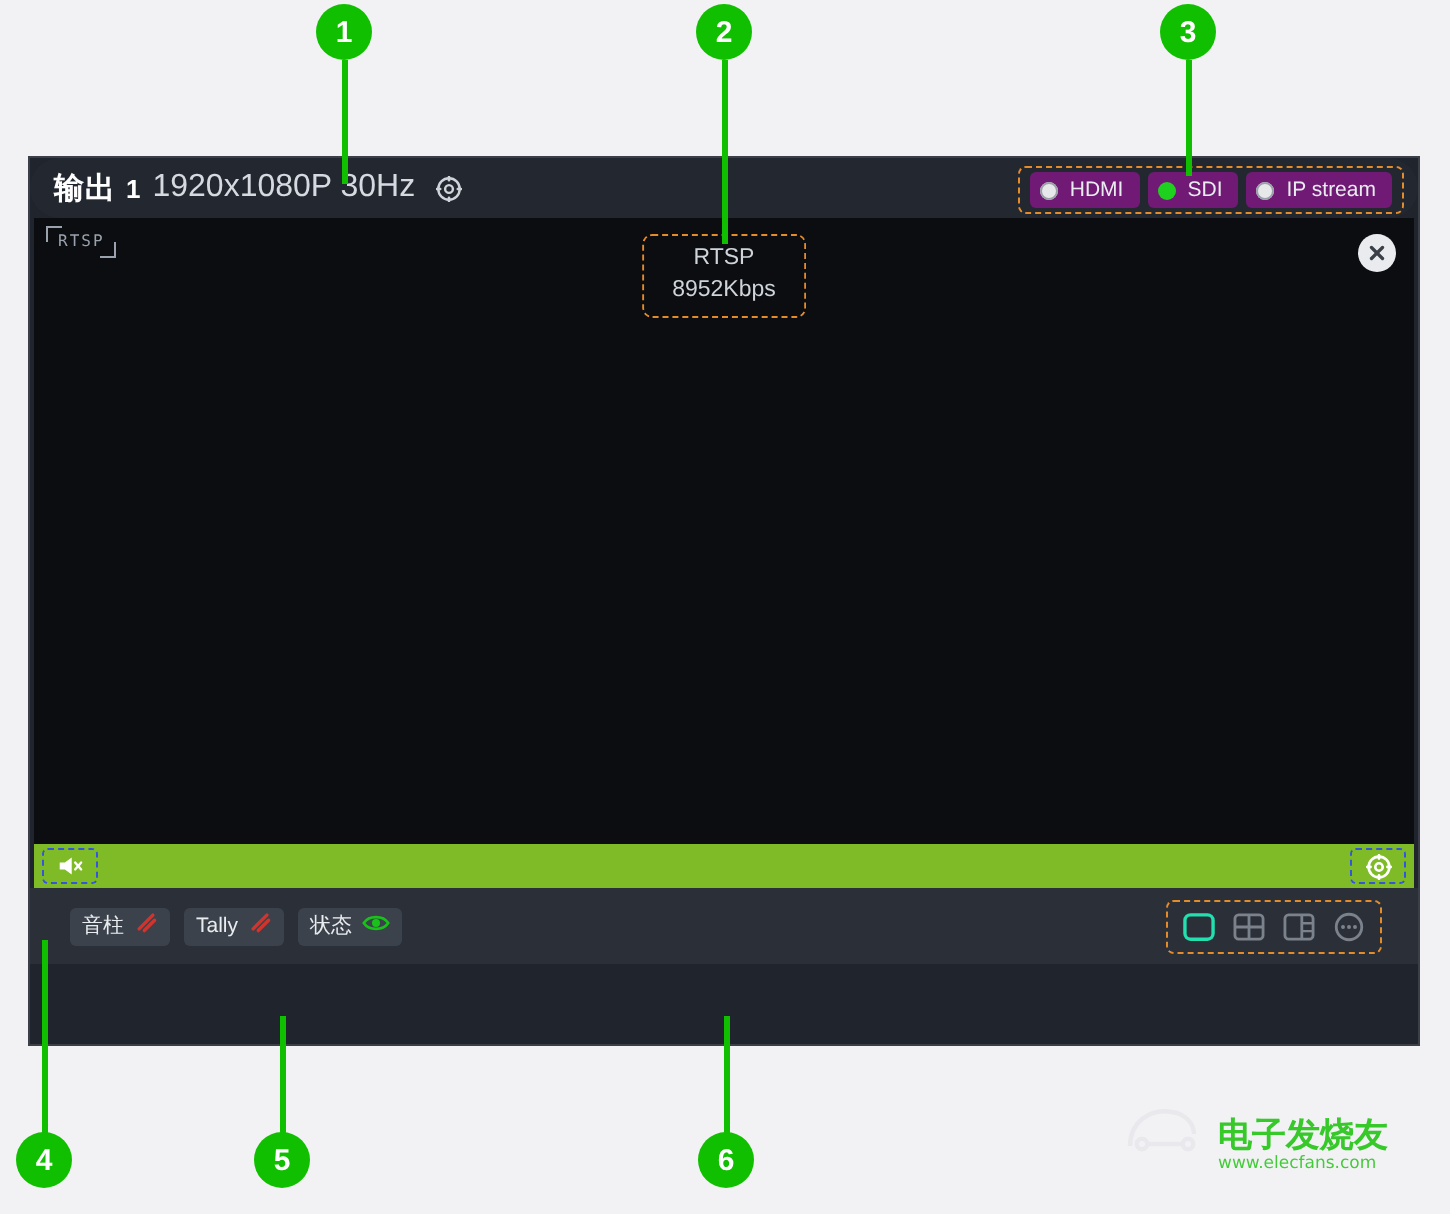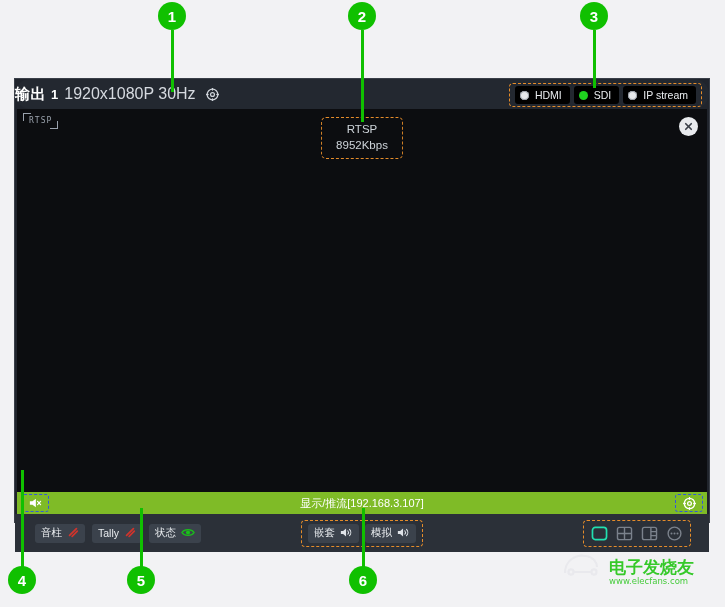--- a/index.html
+++ b/index.html
@@ -41,21 +41,21 @@
     z-index: 10;
   }
 
   
   #panel-header {
     position: relative;
     height: 30px;
     background: #232830;
     display: flex;
     align-items: center;
-    padding: 0 8px 0 0;
+    padding: 0 8px 0 12px;
     border-radius: 15px;
   }
   #out-title {
     color: #ffffff;
     font-size: 15px;
     font-weight: bold;
     letter-spacing: .5px;
   }
   #out-index {
     color: #ffffff;
@@ -82,42 +82,42 @@
     align-items: center;
     gap: 4px;
     padding: 2px 5px;
     border: 1.5px dashed #e58c2a;
     border-radius: 4px;
   }
   .src-btn {
     display: flex;
     align-items: center;
     gap: 6px;
-    background: #000000;
+    background: #701a75;
     border-radius: 3px;
     padding: 2px 8px 2px 5px;
     height: 18px;
   }
   .src-dot {
     width: 9px; height: 9px; border-radius: 50%;
     background: #e6e8ea;
     box-shadow: inset 0 0 0 1px #9aa0a8;
     flex: none;
   }
   .src-dot.on { background: #1fd11f; box-shadow: none; }
   .src-label {
     color: #e9ecef;
     font-size: 10.5px;
     white-space: nowrap;
   }
 
   
   #video {
     position: relative;
-    height: 383px;
+    height: 313px;
     background: #0c0d10;
     margin: 0 2px;
   }
   #rtsp-corner {
     position: absolute;
     left: 6px; top: 4px;
     color: #9aa2ad;
     font-size: 8px;
     font-family: "DejaVu Sans Mono", monospace;
     letter-spacing: 1px;
@@ -326,21 +326,20 @@
     <div id="status-bar">
       <div class="sb-corner" id="sb-mute">
         <svg width="14" height="12" viewBox="0 0 16 14">
           <path d="M2 5 H5 L9 2 V12 L5 9 H2 Z" fill="#ffffff"></path>
           <g stroke="#ffffff" stroke-width="1.4" stroke-linecap="round">
             <path d="M11 5 L14.5 9"></path>
               <path d="M14.5 5 L11 9"></path>
           </g>
         </svg>
       </div>
-      <span id="status-text">显示/推流[192.168.3.107]</span>
       <div class="sb-corner" id="sb-gear">
         <svg width="13" height="13" viewBox="0 0 16 16">
           <circle cx="8" cy="8" r="6.4" fill="none" stroke="#ffffff" stroke-width="1.6"></circle>
           <circle cx="8" cy="8" r="2.3" fill="none" stroke="#ffffff" stroke-width="1.6"></circle>
           <g stroke="#ffffff" stroke-width="1.7" stroke-linecap="round">
             <path d="M8 0.8 V2.8"></path>
               <path d="M8 13.2 V15.2"></path>
             <path d="M0.8 8 H2.8"></path>
               <path d="M13.2 8 H15.2"></path>
           </g>
@@ -377,46 +376,20 @@
           <span class="chip-label">状态</span>
           <span>
             <svg width="14" height="11" viewBox="0 0 16 12">
               <path d="M1 6 C4 1.5 12 1.5 15 6 C12 10.5 4 10.5 1 6 Z" fill="none" stroke="#19c219" stroke-width="1.5"></path>
               <circle cx="8" cy="6" r="2.3" fill="#19c219"></circle>
             </svg>
           </span>
         </div>
       </div>
 
-      <div id="tb-center">
-        <div class="chip">
-          <span class="chip-label">嵌套</span>
-          <span>
-            <svg width="13" height="11" viewBox="0 0 15 12">
-              <path d="M1 4.2 H3.6 L7 1.5 V10.5 L3.6 7.8 H1 Z" fill="#dfe3e8"></path>
-              <g stroke="#dfe3e8" stroke-width="1.2" fill="none" stroke-linecap="round">
-                <path d="M9 4 A3 3 0 0 1 9 8"></path>
-                <path d="M11 2.4 A5.2 5.2 0 0 1 11 9.6"></path>
-              </g>
-            </svg>
-          </span>
-        </div>
-        <div class="chip">
-          <span class="chip-label">模拟</span>
-          <span>
-            <svg width="13" height="11" viewBox="0 0 15 12">
-              <path d="M1 4.2 H3.6 L7 1.5 V10.5 L3.6 7.8 H1 Z" fill="#dfe3e8"></path>
-              <g stroke="#dfe3e8" stroke-width="1.2" fill="none" stroke-linecap="round">
-                <path d="M9 4 A3 3 0 0 1 9 8"></path>
-                <path d="M11 2.4 A5.2 5.2 0 0 1 11 9.6"></path>
-              </g>
-            </svg>
-          </span>
-        </div>
-      </div>
 
       <div id="tb-right">
         <div class="layout-btn">
           <svg width="17" height="15" viewBox="0 0 18 16">
             <rect x="1.5" y="1.5" width="15" height="13" rx="3" fill="none" stroke="#22e0b0" stroke-width="1.8"></rect>
           </svg>
         </div>
         <div class="layout-btn">
           <svg width="17" height="15" viewBox="0 0 18 16">
             <rect x="1.5" y="1.5" width="15" height="13" rx="2" fill="none" stroke="#7b828c" stroke-width="1.5"></rect>

